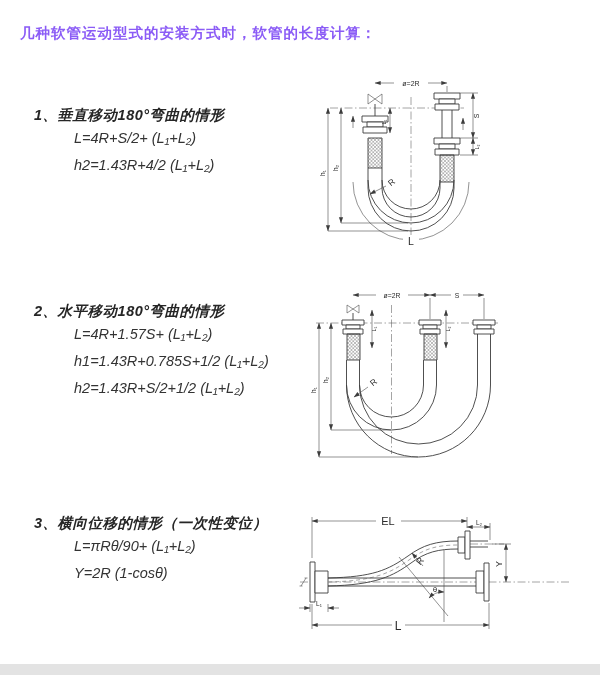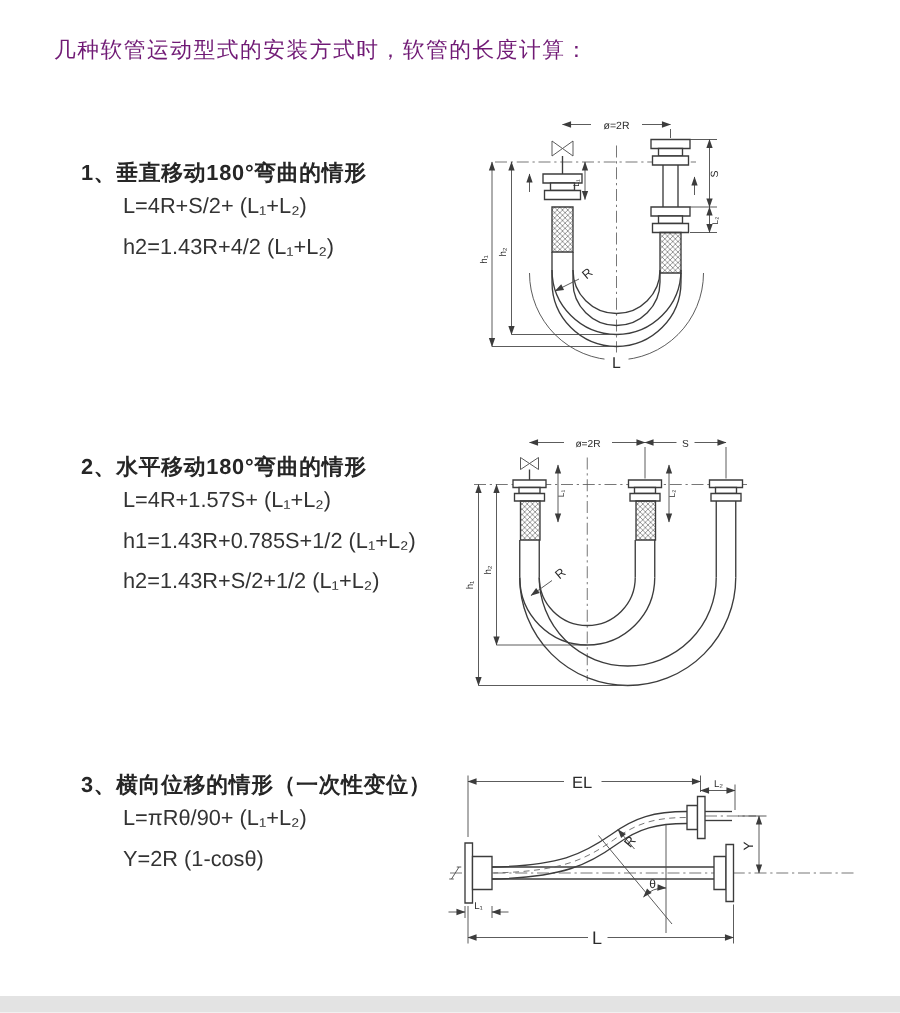--- a/index.html
+++ b/index.html
@@ -5,32 +5,32 @@
   html,body{margin:0;padding:0;}
   body{
     width:600px;height:675px;
     background:#ffffff;
     font-family:"Liberation Sans","DejaVu Sans",sans-serif;
     color:#2b2b2b;
     position:relative;
     overflow:hidden;
   }
   .page-title{
-    position:absolute;left:36px;top:24px;
-    font-size:14.5px;font-weight:normal;letter-spacing:1px;color:#701a75;
+    position:absolute;left:20px;top:24px;
+    font-size:14.5px;font-weight:bold;letter-spacing:1px;color:#8b5cf6;
     white-space:nowrap;
   }
-  .section{position:absolute;left:54px;white-space:nowrap;}
+  .section{position:absolute;left:34px;white-space:nowrap;font-style:italic;}
   .sec1{top:106px;}
   .sec2{top:302px;}
   .sec3{top:514px;}
   .sec-heading{font-size:14.5px;font-weight:bold;letter-spacing:0.5px;color:#262626;}
   .formula{
     font-size:14.5px;color:#333;
-    margin-left:28px;line-height:27px;
+    margin-left:40px;line-height:27px;
   }
   .formula:first-of-type{margin-top:6px;}
   svg{position:absolute;overflow:visible;}
   .d1{left:312px;top:70px;}
   .d2{left:306px;top:280px;}
   .d3{left:298px;top:500px;}
   svg line, svg path, svg rect{vector-effect:non-scaling-stroke;}
   .w{stroke:#3c3c3c;stroke-width:0.9;fill:none;}
   .t{stroke:#4a4a4a;stroke-width:0.6;fill:none;}
   .cl{stroke:#5a5a5a;stroke-width:0.55;fill:none;stroke-dasharray:8 2.5 1.5 2.5;}

